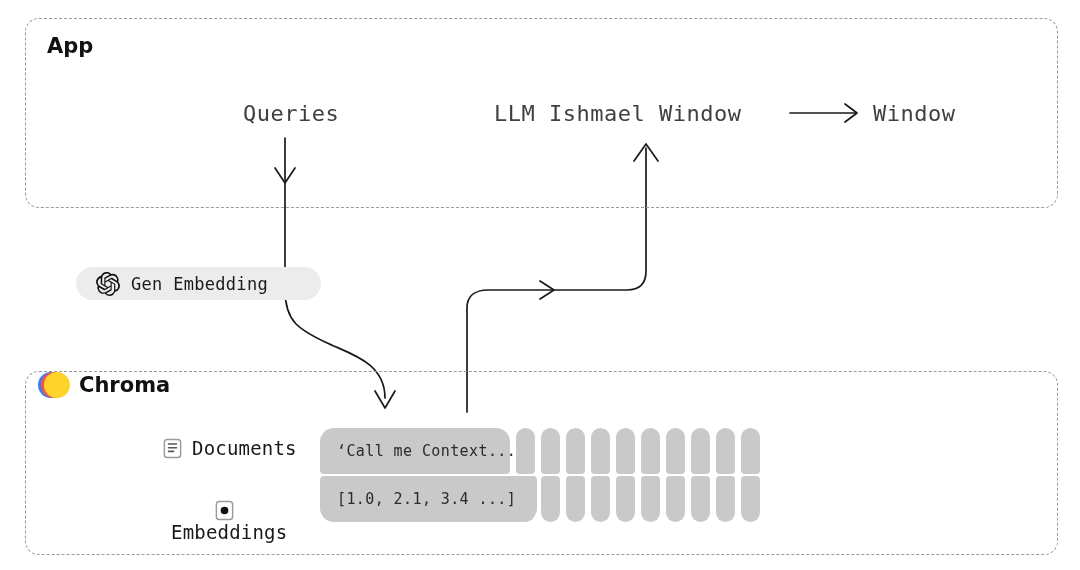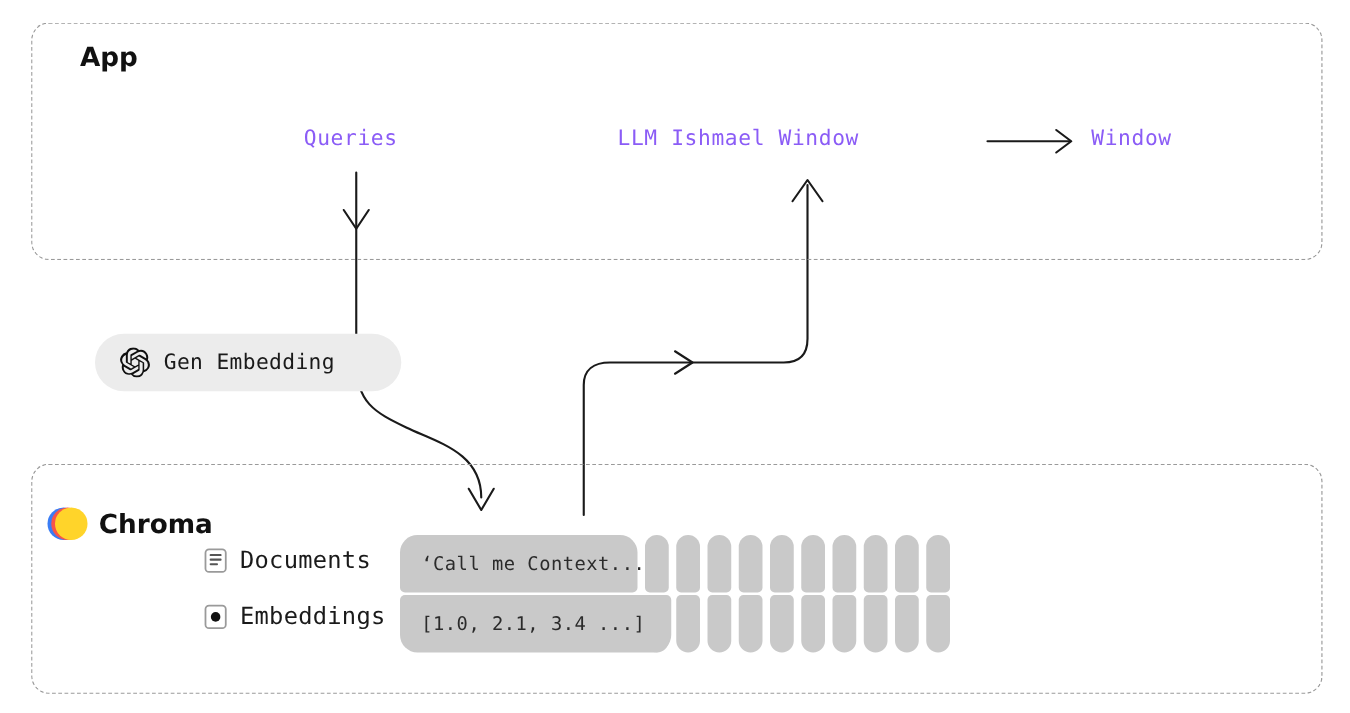--- a/index.html
+++ b/index.html
@@ -36,26 +36,26 @@
 
   .region-title {
     position: absolute;
     font-family: "DejaVu Sans", "Liberation Sans", sans-serif;
     font-weight: bold;
     font-size: 21px;
     letter-spacing: 0px;
     color: #111111;
     white-space: nowrap;
   }
-  #app-title { left: 64px; top: 34px; }
+  #app-title { left: 47px; top: 34px; }
 
   #chroma-title-wrap {
     position: absolute;
     left: 38px;
-    top: 406px;
+    top: 372px;
     display: flex;
     align-items: center;
     gap: 9px;
     white-space: nowrap;
   }
   #chroma-title-wrap .region-title { position: static; }
 
   
   .chroma-logo {
     position: relative;
@@ -72,36 +72,36 @@
     display: block;
   }
   .chroma-logo i.c1 { left: 0px;  background: #3a7df5; }
   .chroma-logo i.c2 { left: 3px;  background: #f7554a; }
   .chroma-logo i.c3 { left: 6px;  background: #ffd42a; }
 
   
   .flow-label {
     position: absolute;
     font-family: "DejaVu Sans Mono", "Liberation Mono", monospace;
-    font-size: 17px;
-    color: #8b5cf6;
+    font-size: 22px;
+    color: #404040;
     white-space: nowrap;
     letter-spacing: 0.5px;
   }
   #queries-label { left: 243px; top: 101px; }
   #llm-label     { left: 494px; top: 101px; }
   #answer-label  { left: 873px; top: 101px; }
 
   
   #gen-embedding {
     position: absolute;
     left: 76px;
     top: 267px;
     width: 245px;
-    height: 46px;
+    height: 33px;
     border-radius: 25px;
     background: #ececec;
     display: flex;
     align-items: center;
     gap: 11px;
     padding-left: 20px;
     box-sizing: border-box;
   }
   #gen-embedding .label {
     font-family: "DejaVu Sans Mono", "Liberation Mono", monospace;
@@ -114,21 +114,21 @@
 
   
   .chroma-row {
     position: absolute;
     display: flex;
     align-items: center;
     white-space: nowrap;
     text-align: right;
   }
   #row-documents  { left: 162px; top: 437px; }
-  #row-embeddings { left: 162px; top: 482px; }
+  #row-embeddings { left: 162px; top: 500px; flex-direction: column; }
 
   .row-icon { width: 21px; height: 21px; flex: 0 0 auto; display: block; }
 
   .row-label {
     font-family: "DejaVu Sans Mono", "Liberation Mono", monospace;
     font-size: 19px;
     color: #1a1a1a;
     margin-left: 9px;
     letter-spacing: 0.2px;
   }

